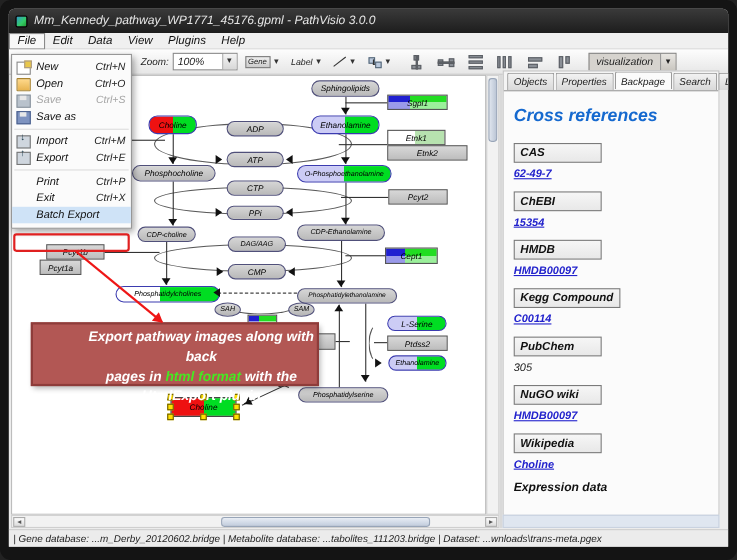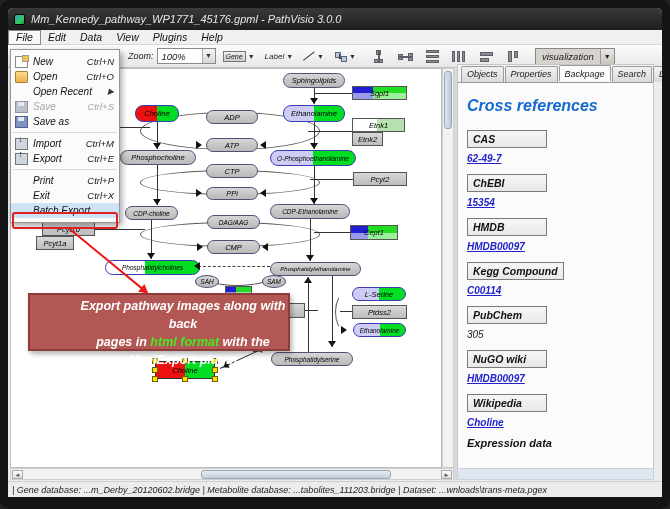--- a/index.html
+++ b/index.html
@@ -265,21 +265,21 @@
     </div>
 
     <div id="nodes">
         <div class="pnode pill-gray" style="left: 275px; top: 65px; width: 62px; height: 15px;">Sphingolipids</div>
         <div class="pnode gene-blue-green" style="left: 344px; top: 78px; width: 55px; height: 14px;">Sgpl1</div>
         <div class="pnode pill-red-green" style="left: 127px; top: 97px; width: 44px; height: 17px;">Choline</div>
         <div class="pnode pill-lav-green" style="left: 275px; top: 97px; width: 62px; height: 17px;">Ethanolamine</div>
         <div class="pnode pill-gray" style="left: 198px; top: 102px; width: 52px; height: 14px;">ADP</div>
         <div class="pnode pill-gray" style="left: 198px; top: 130px; width: 52px; height: 14px;">ATP</div>
         <div class="pnode gene-white-green" style="left: 344px; top: 110px; width: 53px; height: 14px;">Etnk1</div>
-        <div class="pnode gene" style="left: 344px; top: 124px; width: 31px; height: 14px;">Etnk2</div>
+        <div class="pnode gene" style="left: 344px; top: 124px; width: 73px; height: 14px;">Etnk2</div>
         <div class="pnode pill-gray" style="left: 112px; top: 142px; width: 76px; height: 15px;">Phosphocholine</div>
         <div class="pnode pill-lav-green" style="left: 262px; top: 142px; width: 86px; height: 16px; font-size: 6.5px;">O-Phosphoethanolamine</div>
         <div class="pnode pill-gray" style="left: 198px; top: 156px; width: 52px; height: 14px;">CTP</div>
         <div class="pnode gene" style="left: 345px; top: 164px; width: 54px; height: 14px;">Pcyt2</div>
         <div class="pnode pill-gray" style="left: 198px; top: 179px; width: 52px; height: 13px;">PPi</div>
         <div class="pnode pill-gray" style="left: 117px; top: 198px; width: 53px; height: 14px; font-size: 6.5px;">CDP-choline</div>
         <div class="pnode pill-gray" style="left: 262px; top: 196px; width: 80px; height: 15px; font-size: 6.5px;">CDP-Ethanolamine</div>
         <div class="pnode pill-gray" style="left: 199px; top: 207px; width: 53px; height: 14px; font-size: 6.5px;">DAG/AAG</div>
         <div class="pnode gene" style="left: 34px; top: 214px; width: 53px; height: 14px;">Pcyt1b</div>
         <div class="pnode gene-blue-green" style="left: 342px; top: 217px; width: 48px; height: 15px;">Cept1</div>
@@ -323,26 +323,20 @@
           <div class="mi">
             <span class="mico ico-new"></span>
             <span class="mlabel">New</span>
             <span class="mshort">Ctrl+N</span>
           </div>
           <div class="mi">
             <span class="mico ico-open"></span>
             <span class="mlabel">Open</span>
             <span class="mshort">Ctrl+O</span>
           </div>
-          <div class="mi">
-            <span class="mico"></span>
-            <span class="mlabel">Open Recent</span>
-            <span class="mshort"></span>
-            <span class="msub">▶</span>
-          </div>
           <div class="mi disabled">
             <span class="mico ico-save"></span>
             <span class="mlabel">Save</span>
             <span class="mshort">Ctrl+S</span>
           </div>
           <div class="mi">
             <span class="mico ico-saveas"></span>
             <span class="mlabel">Save as</span>
             <span class="mshort"></span>
           </div>

